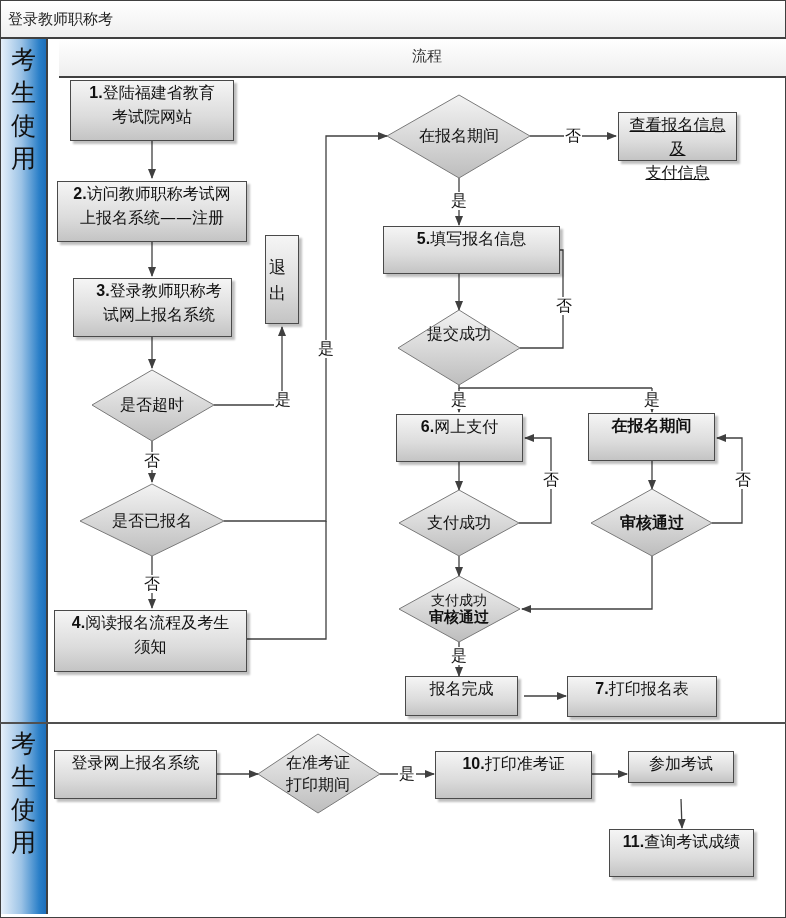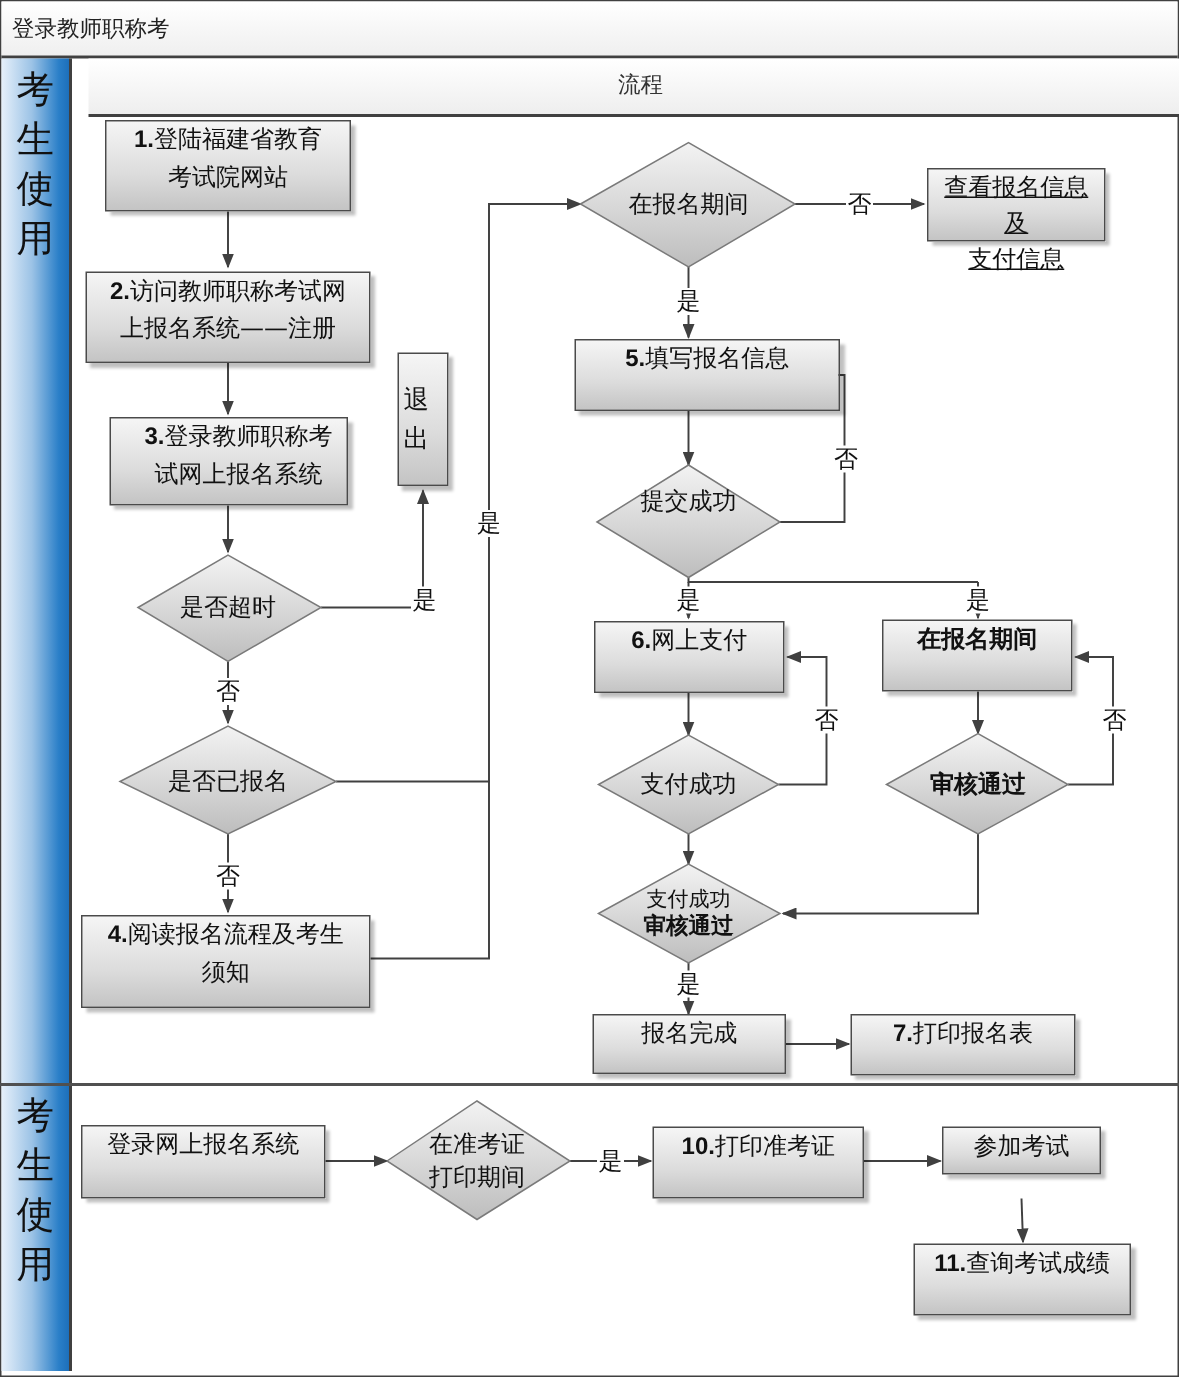--- a/index.html
+++ b/index.html
@@ -137,30 +137,30 @@
 </div>
 <div class="box" style="left:383px;top:226px;width:177px;height:48px;">
   <div><b>5.</b><span>填写报名信息</span></div>
 </div>
 <div class="box" style="left:396px;top:414px;width:127px;height:48px;">
   <div><b>6.</b><span>网上支付</span></div>
 </div>
 <div class="box" style="left:588px;top:413px;width:127px;height:48px;font-weight:bold;">
   <span>在报名期间</span>
 </div>
-<div class="box" style="left:395px;top:676px;width:129px;height:40px;">
+<div class="box" style="left:405px;top:676px;width:113px;height:40px;">
   <span>报名完成</span>
 </div>
 <div class="box" style="left:567px;top:676px;width:150px;height:41px;">
   <div><b>7.</b><span>打印报名表</span></div>
 </div>
 <div class="box" style="left:54px;top:750px;width:163px;height:49px;">
   <span>登录网上报名系统</span>
 </div>
-<div class="box" style="left:435px;top:751px;width:141px;height:48px;">
+<div class="box" style="left:435px;top:751px;width:157px;height:48px;">
   <div><b>10.</b><span>打印准考证</span></div>
 </div>
 <div class="box" style="left:628px;top:751px;width:106px;height:32px;">
   <span>参加考试</span>
 </div>
 <div class="box" style="left:609px;top:829px;width:145px;height:48px;">
   <div><b>11.</b><span>查询考试成绩</span></div>
 </div>
 
 <div class="dlabel" style="left:400px;top:125px;width:118px;height:22px;">在报名期间</div>

